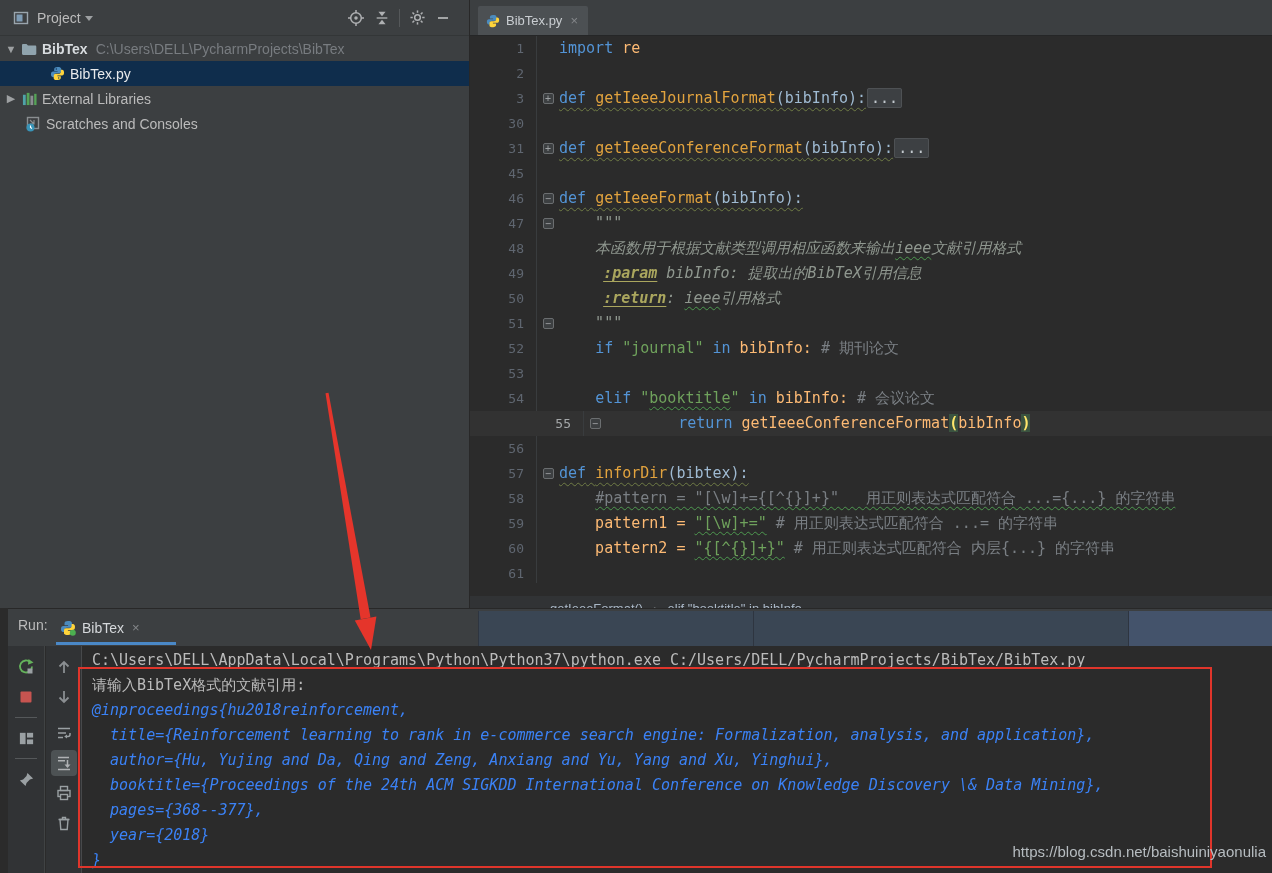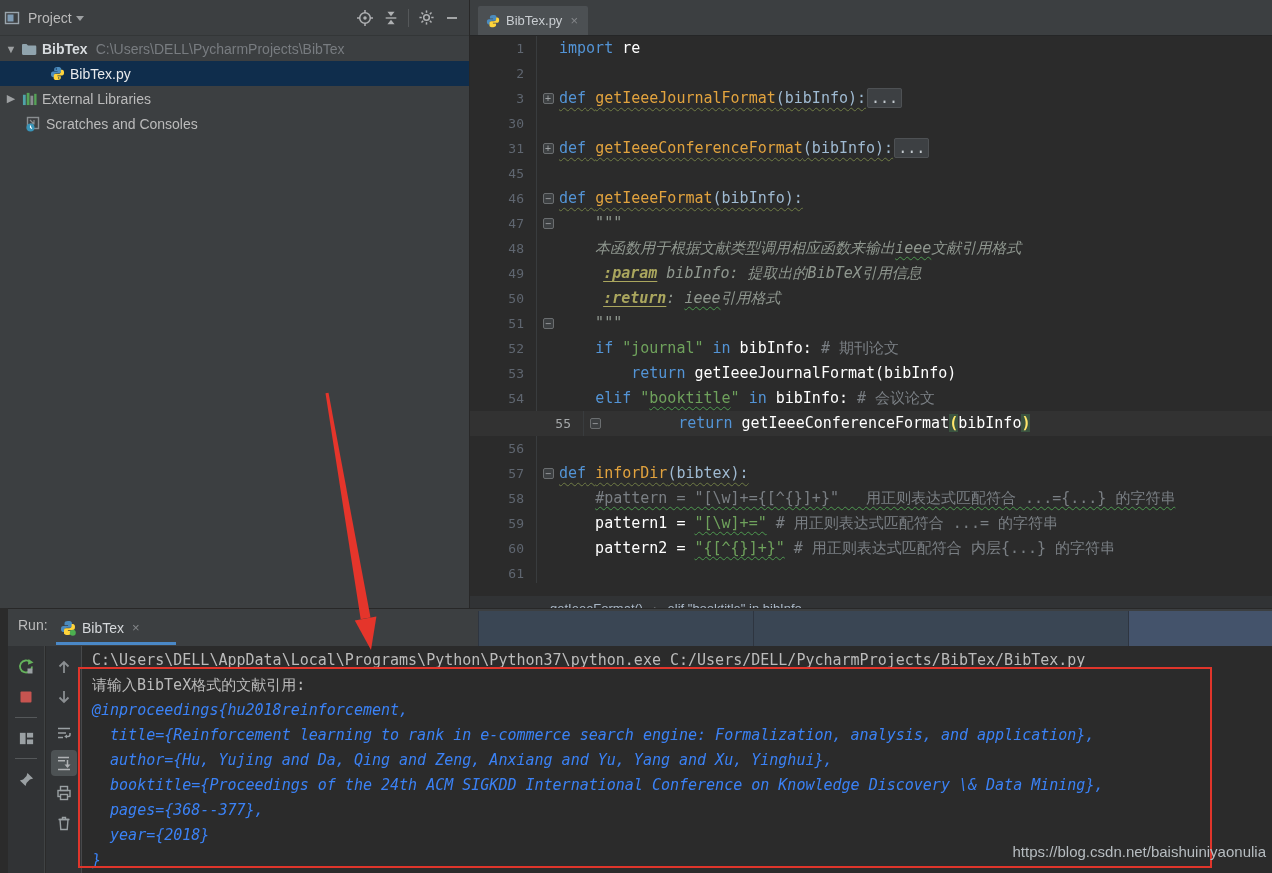--- a/index.html
+++ b/index.html
@@ -3,21 +3,21 @@
 <meta charset="utf-8">
 <style>
   html,body{margin:0;padding:0;background:#2B2B2B;}
   body{width:1272px;height:873px;overflow:hidden;position:relative;
        font-family:"Liberation Sans","DejaVu Sans",sans-serif;color:#BBBBBB;
        -webkit-font-smoothing:antialiased;}
   .mono{font-family:"DejaVu Sans Mono","Liberation Mono",monospace;}
 
   
   .project{position:absolute;left:0;top:0;width:470px;height:608px;background:#3C3F41;border-right:1px solid #282828;box-sizing:border-box;}
-  .proj-header{height:35px;display:flex;align-items:center;padding:0 4px;border-bottom:1px solid #333637;}
+  .proj-header{height:35px;display:flex;align-items:center;padding:0 13px;border-bottom:1px solid #333637;}
   .proj-title{color:#BBBBBB;font-size:14px;margin:0 4px 0 8px;}
   .caret-down{width:0;height:0;border-left:4px solid transparent;border-right:4px solid transparent;border-top:5px solid #9DA0A2;margin-top:2px;}
   .hdr-spacer{flex:1;}
   .hdr-ic{width:26px;height:22px;display:flex;align-items:center;justify-content:center;cursor:pointer;}
   .hdr-div{width:1px;height:18px;background:#55585A;margin:0 4px;}
   .tree{font-size:14px;}
   .tree-row{height:25px;display:flex;align-items:center;white-space:nowrap;}
   .tree-row.selected{background:#0F2D4C;}
   .twisty{width:14px;text-align:center;color:#9DA0A2;font-size:11px;}
   .t-ic{width:18px;height:16px;margin:0 4px 0 2px;display:inline-flex;align-items:center;justify-content:center;}
@@ -31,21 +31,21 @@
   .etab{height:29px;display:flex;align-items:center;background:#4C5053;padding:0 10px 0 8px;margin-left:8px;border-radius:2px 2px 0 0;font-size:13px;color:#C9CDD1;}
   .etab .close, .rtab .close{color:#84878A;margin-left:8px;font-size:13px;cursor:pointer;}
   .code-area{position:absolute;left:0;top:36px;width:802px;height:547px;overflow:hidden;font-size:15px;}
   .code-row{height:25px;display:flex;align-items:center;position:relative;}
   .code-row.current{background:#323232;}
   .ln{width:54px;text-align:right;padding-right:12px;color:#5F6670;font-size:13px;flex:0 0 auto;}
   .code-row.current .ln{color:#A4A7A9;padding-left:47px;}
   .mk{width:22px;flex:0 0 auto;display:flex;align-items:center;justify-content:center;border-left:1px solid #393C3E;align-self:stretch;}
   .mk-ic{width:11px;height:11px;border:1px solid #6B6E70;border-radius:2px;color:#9DA0A2;font-size:10px;line-height:10px;text-align:center;background:#3C3F41;box-sizing:border-box;}
   .cl{white-space:pre;line-height:25px;}
-  .s-kw{color:#5394D6;} .s-pl{color:#ffffff;} .s-fn{color:#E2A33E;} .s-dp{color:#9FBAD2;}
+  .s-kw{color:#5394D6;} .s-pl{color:#fdba74;} .s-fn{color:#E2A33E;} .s-dp{color:#9FBAD2;}
   .s-str{color:#6FA25C;} .s-cmt{color:#7A7F84;}
   .s-doc{color:#8F978F;font-style:italic;}
   .s-tag{color:#AAA65E;font-style:italic;font-weight:bold;text-decoration:underline;text-underline-offset:3px;margin-left:8px;}
   .s-par{color:#FFE76B;background:#3A5340;font-weight:bold;}
   .s-w{text-decoration:underline wavy #6F7B45 1px;text-underline-offset:4px;}
   .s-gw{text-decoration:underline wavy #4E9950 1px;text-underline-offset:3px;}
   .s-fold{background:#3D4043;border:1px solid #4E5154;border-radius:2px;padding:0 3px;color:#C3C9CE;margin-left:1px;}
   .breadcrumbs{position:absolute;left:0;top:583px;width:802px;height:25px;background:#313335;display:flex;align-items:center;padding-left:80px;box-sizing:border-box;font-size:13px;color:#A9B7C6;margin-top:13px;}
   .bc-sep{color:#686C70;margin:0 10px;}
 
@@ -260,21 +260,20 @@
         <div class="cl"><span class="s-doc">    """</span></div>
       </div>
       <div class="code-row">
         <div class="ln">52</div>
         <div class="mk"></div>
         <div class="cl"><span class="s-pl">    </span><span class="s-kw">if</span><span class="s-pl"> </span><span class="s-str">"journal"</span><span class="s-pl"> </span><span class="s-kw">in</span><span class="s-pl"> bibInfo: </span><span class="s-cmt"># 期刊论文</span></div>
       </div>
       <div class="code-row">
         <div class="ln">53</div>
         <div class="mk"></div>
-        <div class="cl"><span class="s-pl">        </span><span class="s-kw">return</span><span class="s-pl"> getIeeeJournalFormat(bibInfo)</span></div>
       </div>
       <div class="code-row">
         <div class="ln">54</div>
         <div class="mk"></div>
         <div class="cl"><span class="s-pl">    </span><span class="s-kw">elif</span><span class="s-pl"> </span><span class="s-str">"</span><span class="s-str s-gw">booktitle</span><span class="s-str">"</span><span class="s-pl"> </span><span class="s-kw">in</span><span class="s-pl"> bibInfo: </span><span class="s-cmt"># 会议论文</span></div>
       </div>
       <div class="code-row current">
         <div class="ln">55</div>
         <div class="mk">
           <span class="mk-ic">−</span>

